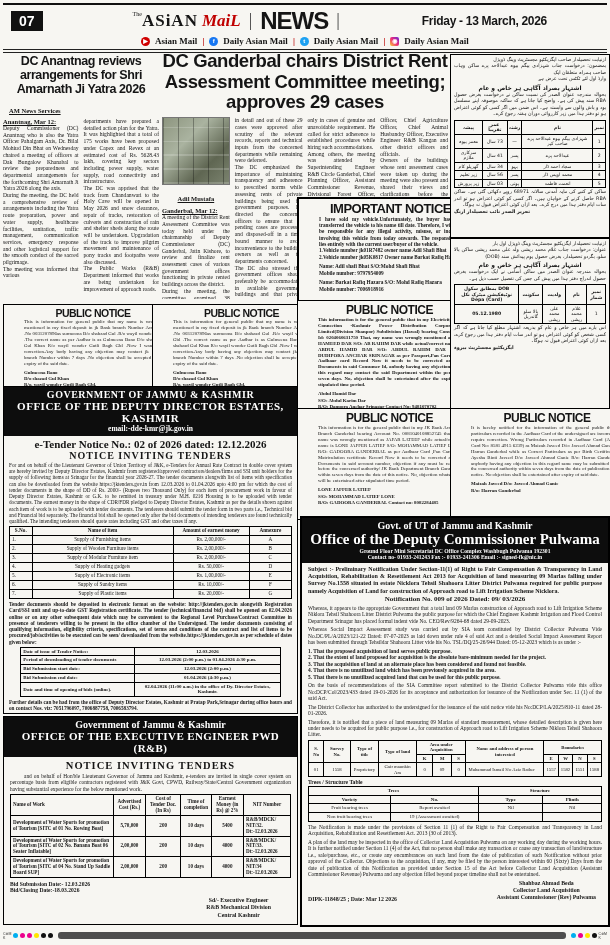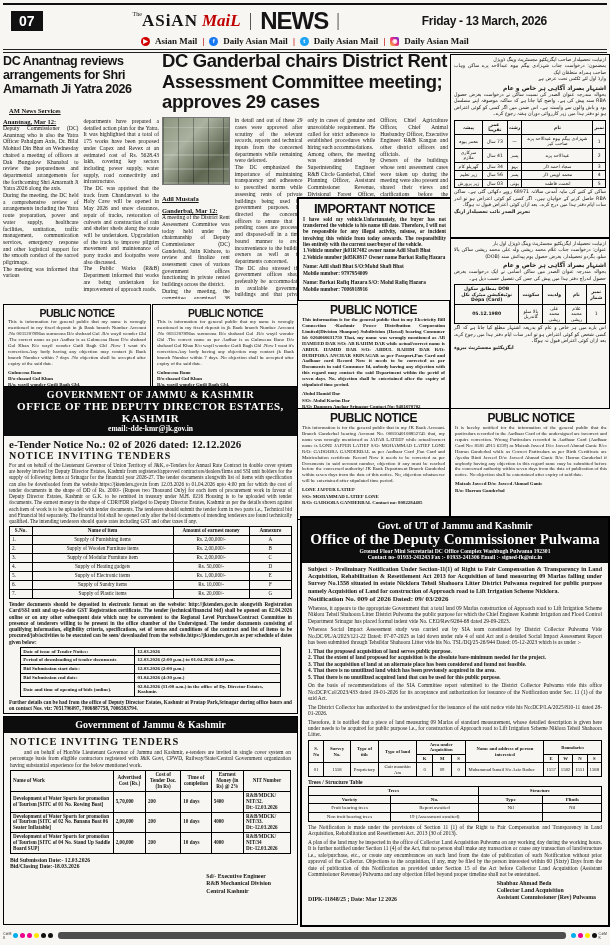--- a/index.html
+++ b/index.html
@@ -1,20 +1,20 @@
 <!DOCTYPE html>
 <html><head>
 <meta charset="utf-8">
 <style>
   html,body{margin:0;padding:0;background:#e9e8e4;}
   #page{position:relative;width:610px;height:945px;background:#f7f6f2;margin:0 auto;
         font-family:"Liberation Serif",serif;color:#151515;overflow:hidden;}
   .abs{position:absolute;overflow:hidden;}
   .b{font-weight:bold;}
-  .ctr{}
+  .ctr{text-align:center;}
   .pre{white-space:pre-line;}
   .cond{font-family:"Liberation Sans",sans-serif;font-weight:bold;font-stretch:condensed;letter-spacing:-0.4px;}
 
   
   #hdr{position:absolute;left:3px;top:3px;width:604px;height:46px;border-top:2px solid #111;}
   #hdr-row{display:flex;align-items:center;height:27px;margin-top:2px;}
   #pageno{background:#111;color:#fff;font:bold 14px "Liberation Sans",sans-serif;
           padding:1px 7px;margin-left:8px;border:1px solid #111;}
   #masthead{margin-left:90px;white-space:nowrap;}
   #mast-the{font-size:6px;vertical-align:top;}
@@ -38,21 +38,21 @@
   .cols{display:flex;gap:5px;}
   .col{flex:1;min-width:0;}
 
   #photo{height:66px;background:
      repeating-linear-gradient(90deg,rgba(0,0,0,.30) 0 1.5px,transparent 1.5px 15px),
      repeating-linear-gradient(0deg,rgba(255,255,255,.18) 0 1.5px,transparent 1.5px 14px),
      linear-gradient(135deg,#8d957f 0%,#aab3a0 35%,#5f6652 70%,#7c8470 100%);
      border:0.5px solid #777;}
 
   
-  .nbox{border:1.6px solid #000;background:#f7f6f2;padding:3px 4px;}
+  .nbox{border:1.6px solid #000;background:#f7f6f2;padding:3px 20px;}
   .ntitle{font-family:"Liberation Sans",sans-serif;font-weight:bold;text-align:center;
           letter-spacing:-0.5px;line-height:1.05;}
   .nbody{font-size:5.3px;line-height:1.22;text-align:justify;white-space:pre-line;}
   .nsig{font-size:5.3px;font-weight:bold;line-height:1.25;white-space:pre-line;margin-top:3px;}
 
   
   .gov{border:1.2px solid #000;background:#f7f6f2;}
   .govhead{background:#0d0d0d;color:#fff;text-align:center;padding:2px 2px 3px;}
   .tbl{border-collapse:collapse;width:100%;}
   .tbl th,.tbl td{border:0.8px solid #000;padding:1px 2px;line-height:1.15;}
@@ -367,20 +367,21 @@
         </table>
       <div class="body b" style="font-size:5.2px;margin-top:2px;">Further details can be had from the office of Deputy Director Estates, Kashmir at Pratap Park,Srinagar during office hours and on contact Nos. viz: 7051796097, 7006887758, 7006583794.
 The Regional Level Purchase Committeeshall reserve the right to reject the tender without assigning any reason thereof.</div>
 
     </div>
   </div>
 
   <div class="abs gov" style="left:3px;top:716px;width:293px;height:207px;">
     <div class="govhead">
       <div class="b" style="font-size:10px;">Government of Jammu &amp; Kashmir</div>
+      <div class="b" style="font-size:11px;letter-spacing:0.4px;">OFFICE OF THE EXECUTIVE ENGINEER PWD (R&amp;B)</div>
     </div>
     <div style="padding:3px 6px;">
       <div class="b ctr" style="font-size:10.5px;letter-spacing:1px;">NOTICE INVITING TENDERS</div>
       <div class="body" style="font-size:5.4px;margin-top:2px;text-indent:14px;">and on behalf of Hon'ble Lieutenant Governor of Jammu and Kashmir, e-tenders are invited in single cover system on percentage basis from eligible contractors registered with J&amp;K Govt, CPWD, Railway/State/Central Government organization having substantial experience for the below mentioned work.</div>
       <table class="tbl" style="font-size:5.1px;margin-top:2px;">
         <tbody>
             <tr>
           <th style="width:35%;text-align:left">Name of Work</th>
           <th style="width:11%">Advertised Cost (Rs.)</th>
           <th style="width:12%">Cost of Tender Doc. (In Rs)</th>

